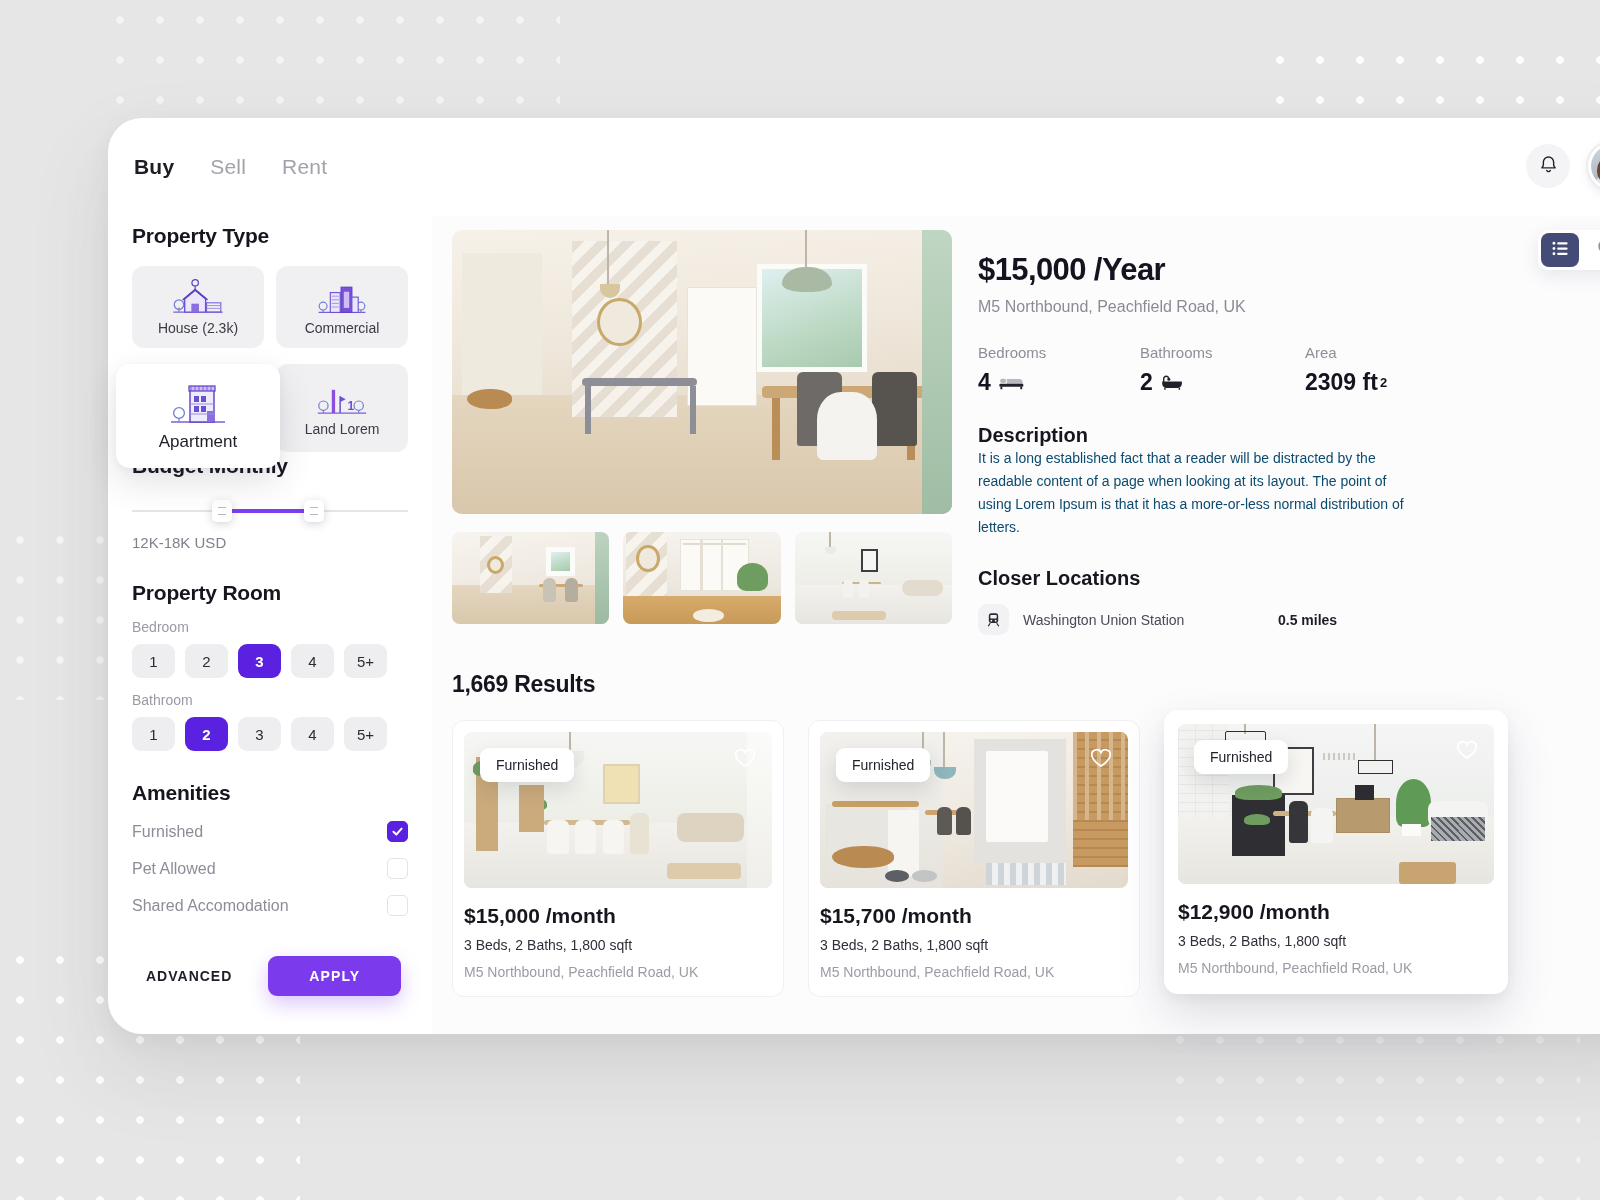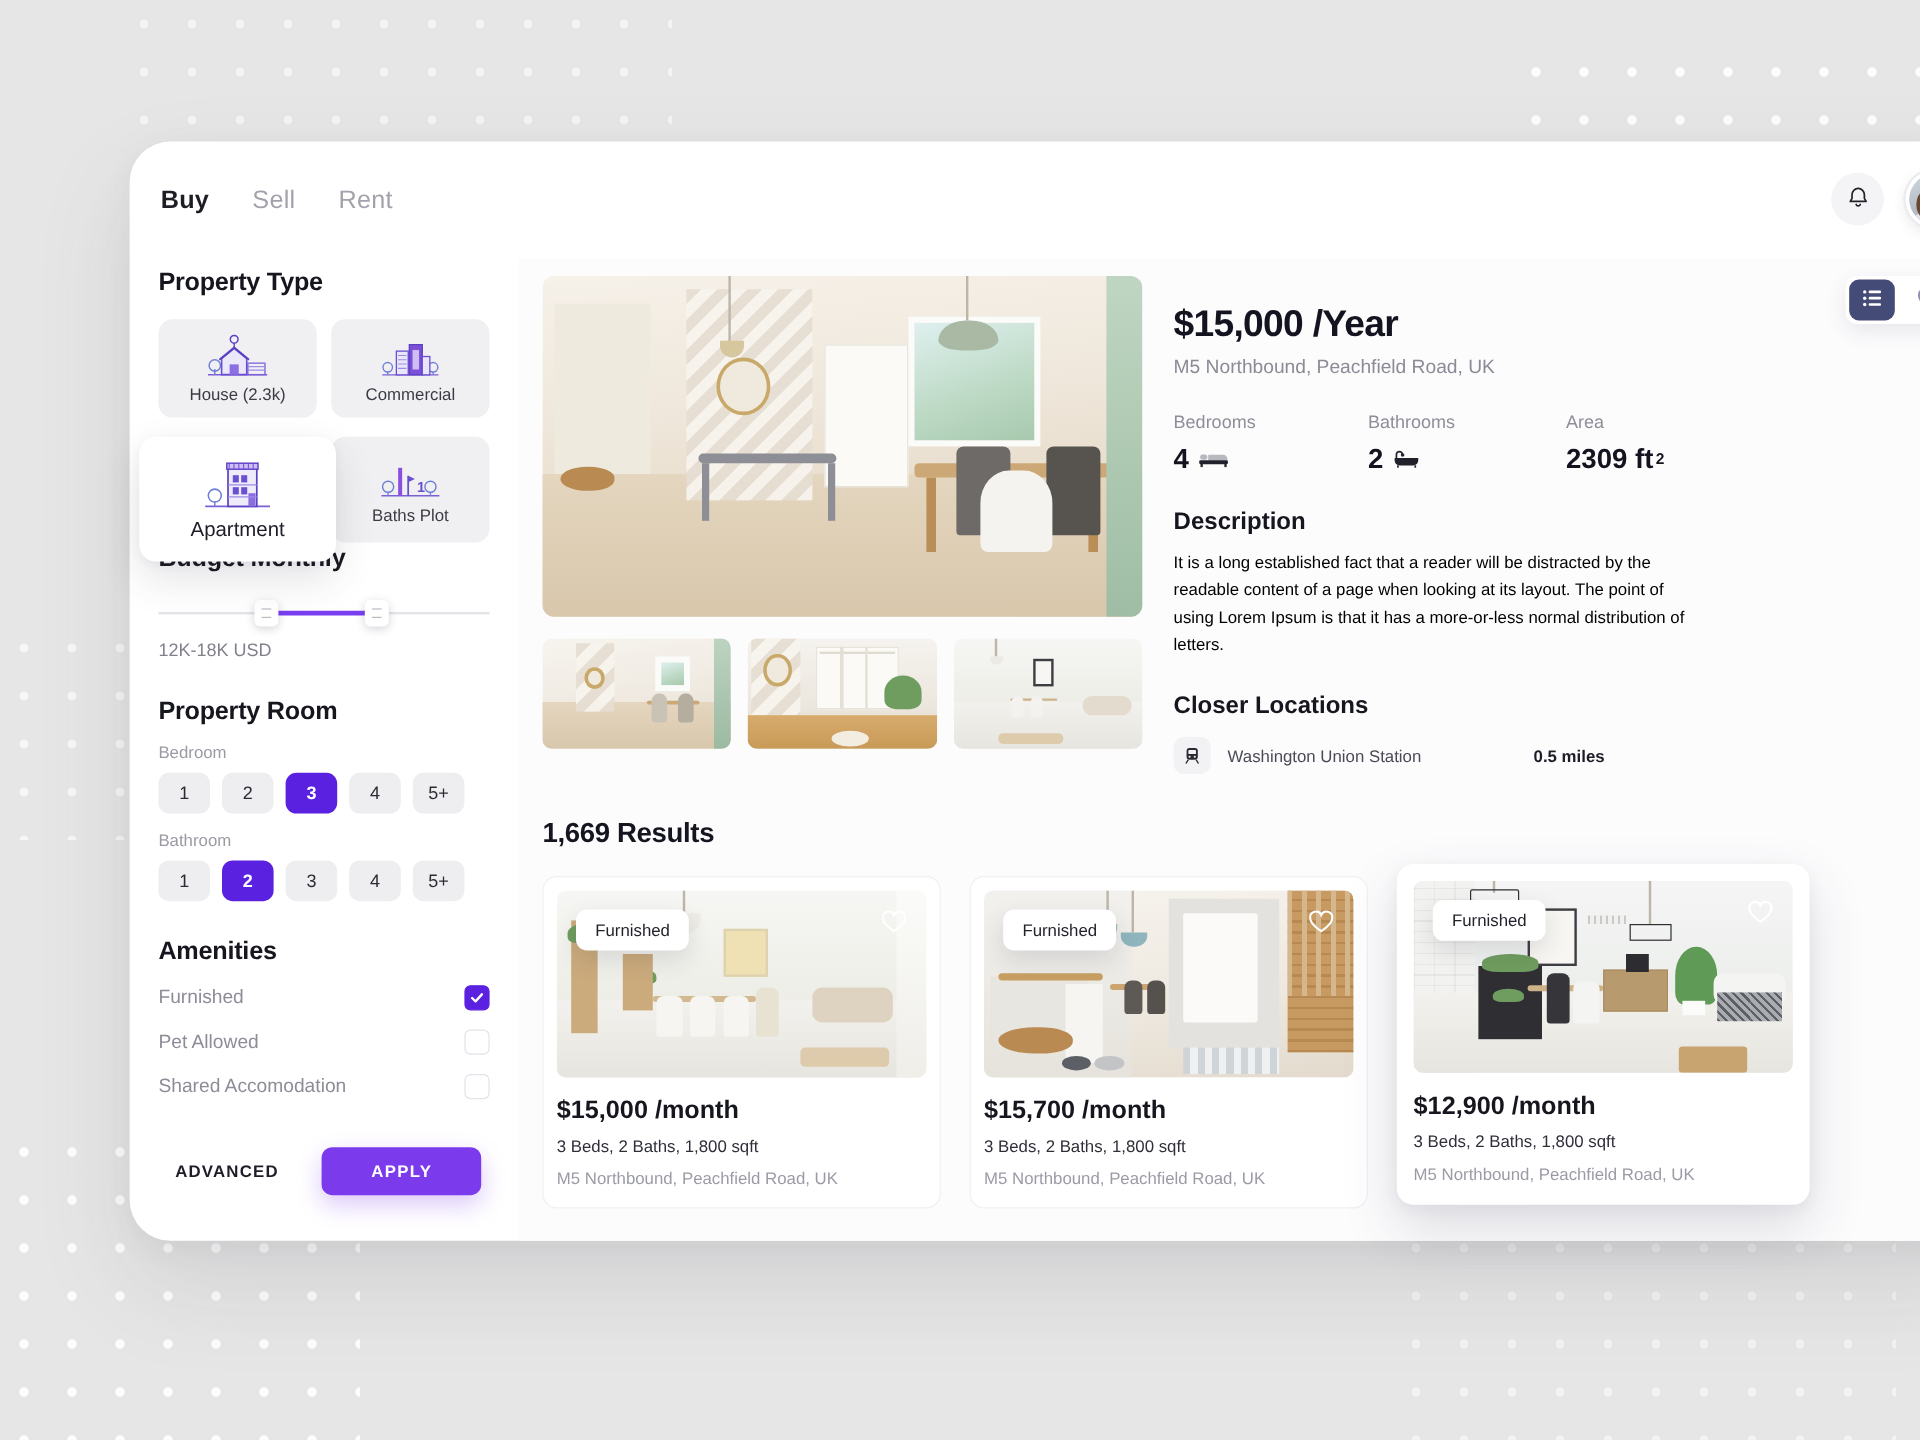--- a/index.html
+++ b/index.html
@@ -223,21 +223,21 @@
   .spec:nth-child(2) { width: 165px; }
   .spec-label { font-size: 15px; color: #8e8e99; }
   .spec-value {
     font-size: 23px; font-weight: 700; color: #141420; margin-top: 8px;
     display: flex; align-items: center; gap: 8px;
   }
   .spec-value sup { font-size: 13px; font-weight: 700; }
 
   .detail-h { font-size: 20px; font-weight: 700; color: #16161f; margin-top: 28px; }
   .detail-p {
-    font-size: 14px; line-height: 1.65; color: #000000; margin-top: 10px;
+    font-size: 14px; line-height: 1.65; color: #0c4a6e; 
     max-width: 432px;
   }
   .loc-list { margin-top: 14px; }
   .loc-row { display: flex; align-items: center; margin-top: 14px; }
   .loc-ico {
     width: 31px; height: 31px; border-radius: 9px; background: #f2f2f5;
     display: flex; align-items: center; justify-content: center; flex: 0 0 31px;
   }
   .loc-name { font-size: 14px; color: #4a4a57; margin-left: 14px; }
   .loc-dist {
@@ -457,21 +457,21 @@
             <circle cx="8" cy="22" r="5" fill="none" stroke="#6f7fd6" stroke-width="1.3"></circle>
             <line x1="8" y1="27" x2="8" y2="30" stroke="#6f7fd6" stroke-width="1.2"></line>
             <circle cx="46" cy="22" r="5" fill="none" stroke="#6f7fd6" stroke-width="1.3"></circle>
             <line x1="46" y1="27" x2="46" y2="30" stroke="#6f7fd6" stroke-width="1.2"></line>
             <rect x="17" y="5" width="3.6" height="25" fill="#8b4fe0"></rect>
             <line x1="26" y1="12" x2="26" y2="30" stroke="#6a4fd1" stroke-width="1.6"></line>
             <path d="M26 12 l6 3 l-6 3 z" fill="#6a4fd1"></path>
             <text x="34" y="27" font-family="Liberation Sans" font-size="13" font-weight="700" fill="#6a4fd1">1</text>
           </svg>
         </span>
-        <span class="lbl">Baths Plot</span>
+        <span class="lbl">Land Lorem</span>
       </div>
     </div>
 
     <div class="budget">
       <div class="sec-title">Budget Monthly</div>
       <div class="slider-track">
         <div class="slider-rail"></div>
         <div class="slider-fill"></div>
         <div class="slider-handle sh-left"></div>
         <div class="slider-handle sh-right"></div>

